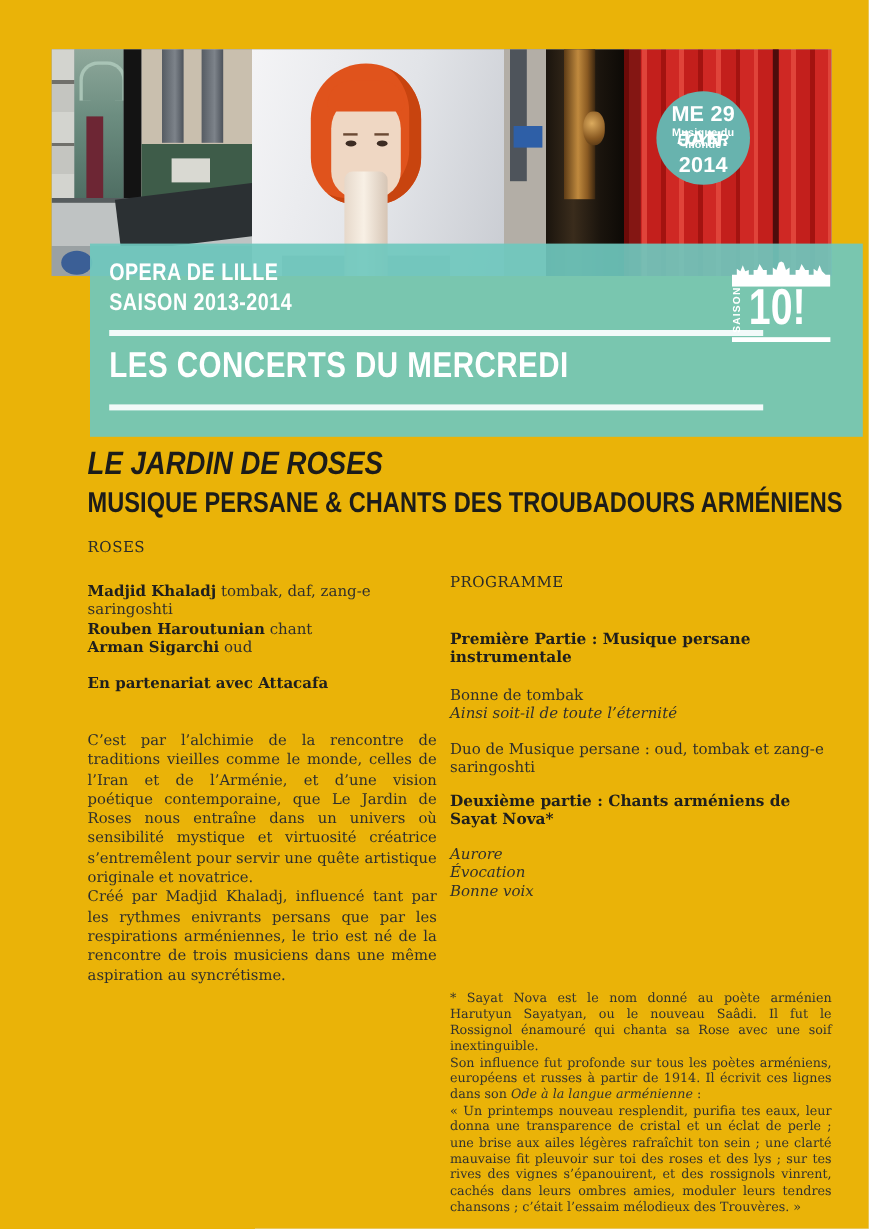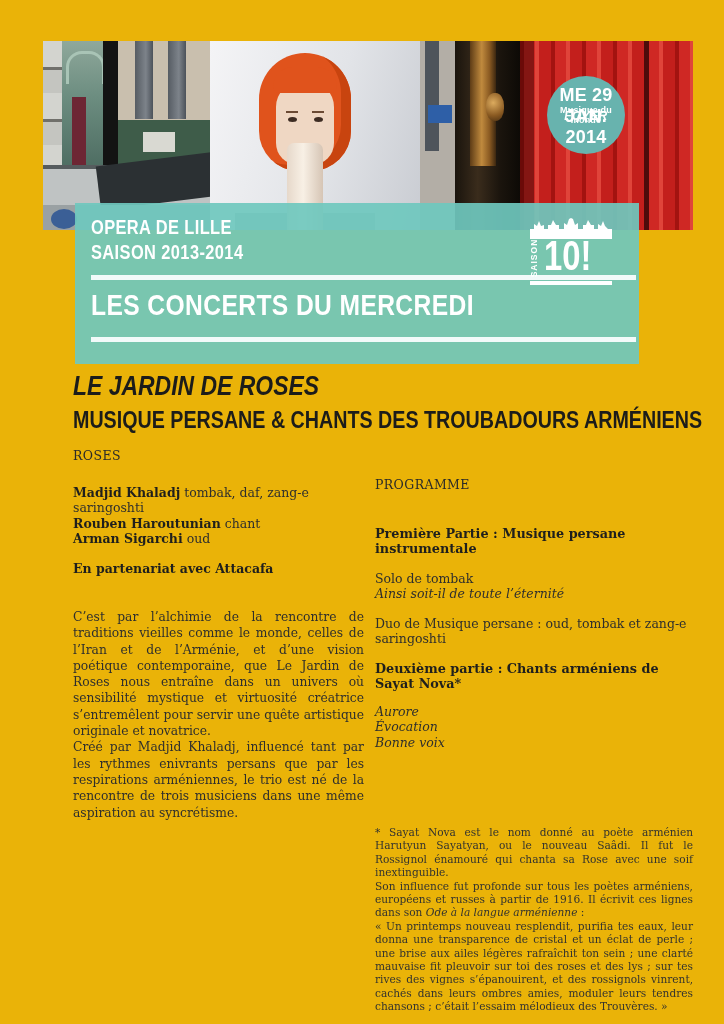--- a/index.html
+++ b/index.html
@@ -55,21 +55,21 @@
   .curtain-shade{left:0;top:0;width:14px;height:189px;background:rgba(40,0,0,.45);}
 
   .badge{left:504px;top:35px;width:78px;height:78px;border-radius:50%;background:#68b3ae;
     display:flex;flex-direction:column;align-items:center;justify-content:center;text-align:center;
     font-family:"Liberation Sans",sans-serif;color:#ffffff;}
   .badge .b1{font-size:9px;font-weight:bold;letter-spacing:.2px;}
   .badge .b2{font-size:18px;font-weight:bold;margin-top:2px;letter-spacing:.2px;}
   .badge .b3{font-size:12px;font-weight:bold;margin-top:2px;letter-spacing:.4px;font-style:italic;}
 
   
-  .band{position:absolute;left:75px;top:203px;width:564px;height:161px;
+  .band{position:absolute;left:75px;top:203px;width:644px;height:161px;
     background:rgba(111,200,190,0.92);}
   .band-inner{position:absolute;left:16px;top:12px;right:16px;
     font-family:"Liberation Sans",sans-serif;color:#ffffff;font-weight:bold;}
   .cond{display:inline-block;transform:scaleX(0.82);transform-origin:left center;white-space:nowrap;}
   .band-org{font-size:20px;line-height:25px;letter-spacing:.5px;}
   .band-rule{height:5px;background:#f2faf9;width:545px;margin-top:10px;}
   .band-series{font-size:30px;line-height:34px;margin-top:8px;letter-spacing:.5px;}
   .band-rule2{height:5px;background:#f2faf9;width:545px;margin-top:15px;}
 
   .logo{position:absolute;right:27px;top:14px;width:82px;height:68px;color:#fff;}
@@ -204,33 +204,33 @@
     <div class="paras">
       <p>C’est par l’alchimie de la rencontre de traditions vieilles comme le monde, celles de l’Iran et de l’Arménie, et d’une vision poétique contemporaine, que Le Jardin de Roses nous entraîne dans un univers où sensibilité mystique et virtuosité créatrice s’entremêlent pour servir une quête artistique originale et novatrice.</p>
       <p>Créé par Madjid Khaladj, influencé tant par les rythmes enivrants persans que par les respirations arméniennes, le trio est né de la rencontre de trois musiciens dans une même aspiration au syncrétisme.</p>
     </div>
   </div>
 
   <div class="col col-right">
     <div class="colhead">PROGRAMME</div>
     <div class="p-title">Première Partie : Musique persane instrumentale</div>
     <div class="piece">
-      <div>Solo de tombak</div>
+      <div>Bonne de tombak</div>
       <div class="work">Ainsi soit-il de toute l’éternité</div>
     </div>
     <div class="piece">
       <div>Duo de Musique persane : oud, tombak et zang-e saringoshti</div>
     </div>
     <div class="p-title second">Deuxième partie : Chants arméniens de Sayat Nova*</div>
     <div class="songs">
       <div>Aurore</div>
       <div>Évocation</div>
       <div>Bonne voix</div>
     </div>
   </div>
 
   <div class="footnote">
     <p>* Sayat Nova est le nom donné au poète arménien Harutyun Sayatyan, ou le nouveau Saâdi. Il fut le Rossignol énamouré qui chanta sa Rose avec une soif inextinguible.</p>
-    <p><span>Son influence fut profonde sur tous les poètes arméniens, européens et russes à partir de 1916. Il écrivit ces lignes dans son </span><i>Ode à la langue arménienne</i><span> :</span></p>
+    <p><span>Son influence fut profonde sur tous les poètes arméniens, européens et russes à partir de 1914. Il écrivit ces lignes dans son </span><i>Ode à la langue arménienne</i><span> :</span></p>
     <p>« Un printemps nouveau resplendit, purifia tes eaux, leur donna une transparence de cristal et un éclat de perle ; une brise aux ailes légères rafraîchit ton sein ; une clarté mauvaise fit pleuvoir sur toi des roses et des lys ; sur tes rives des vignes s’épanouirent, et des rossignols vinrent, cachés dans leurs ombres amies, moduler leurs tendres chansons ; c’était l’essaim mélodieux des Trouvères. »</p>
   </div>
 
 </div>
 
 </body></html>

